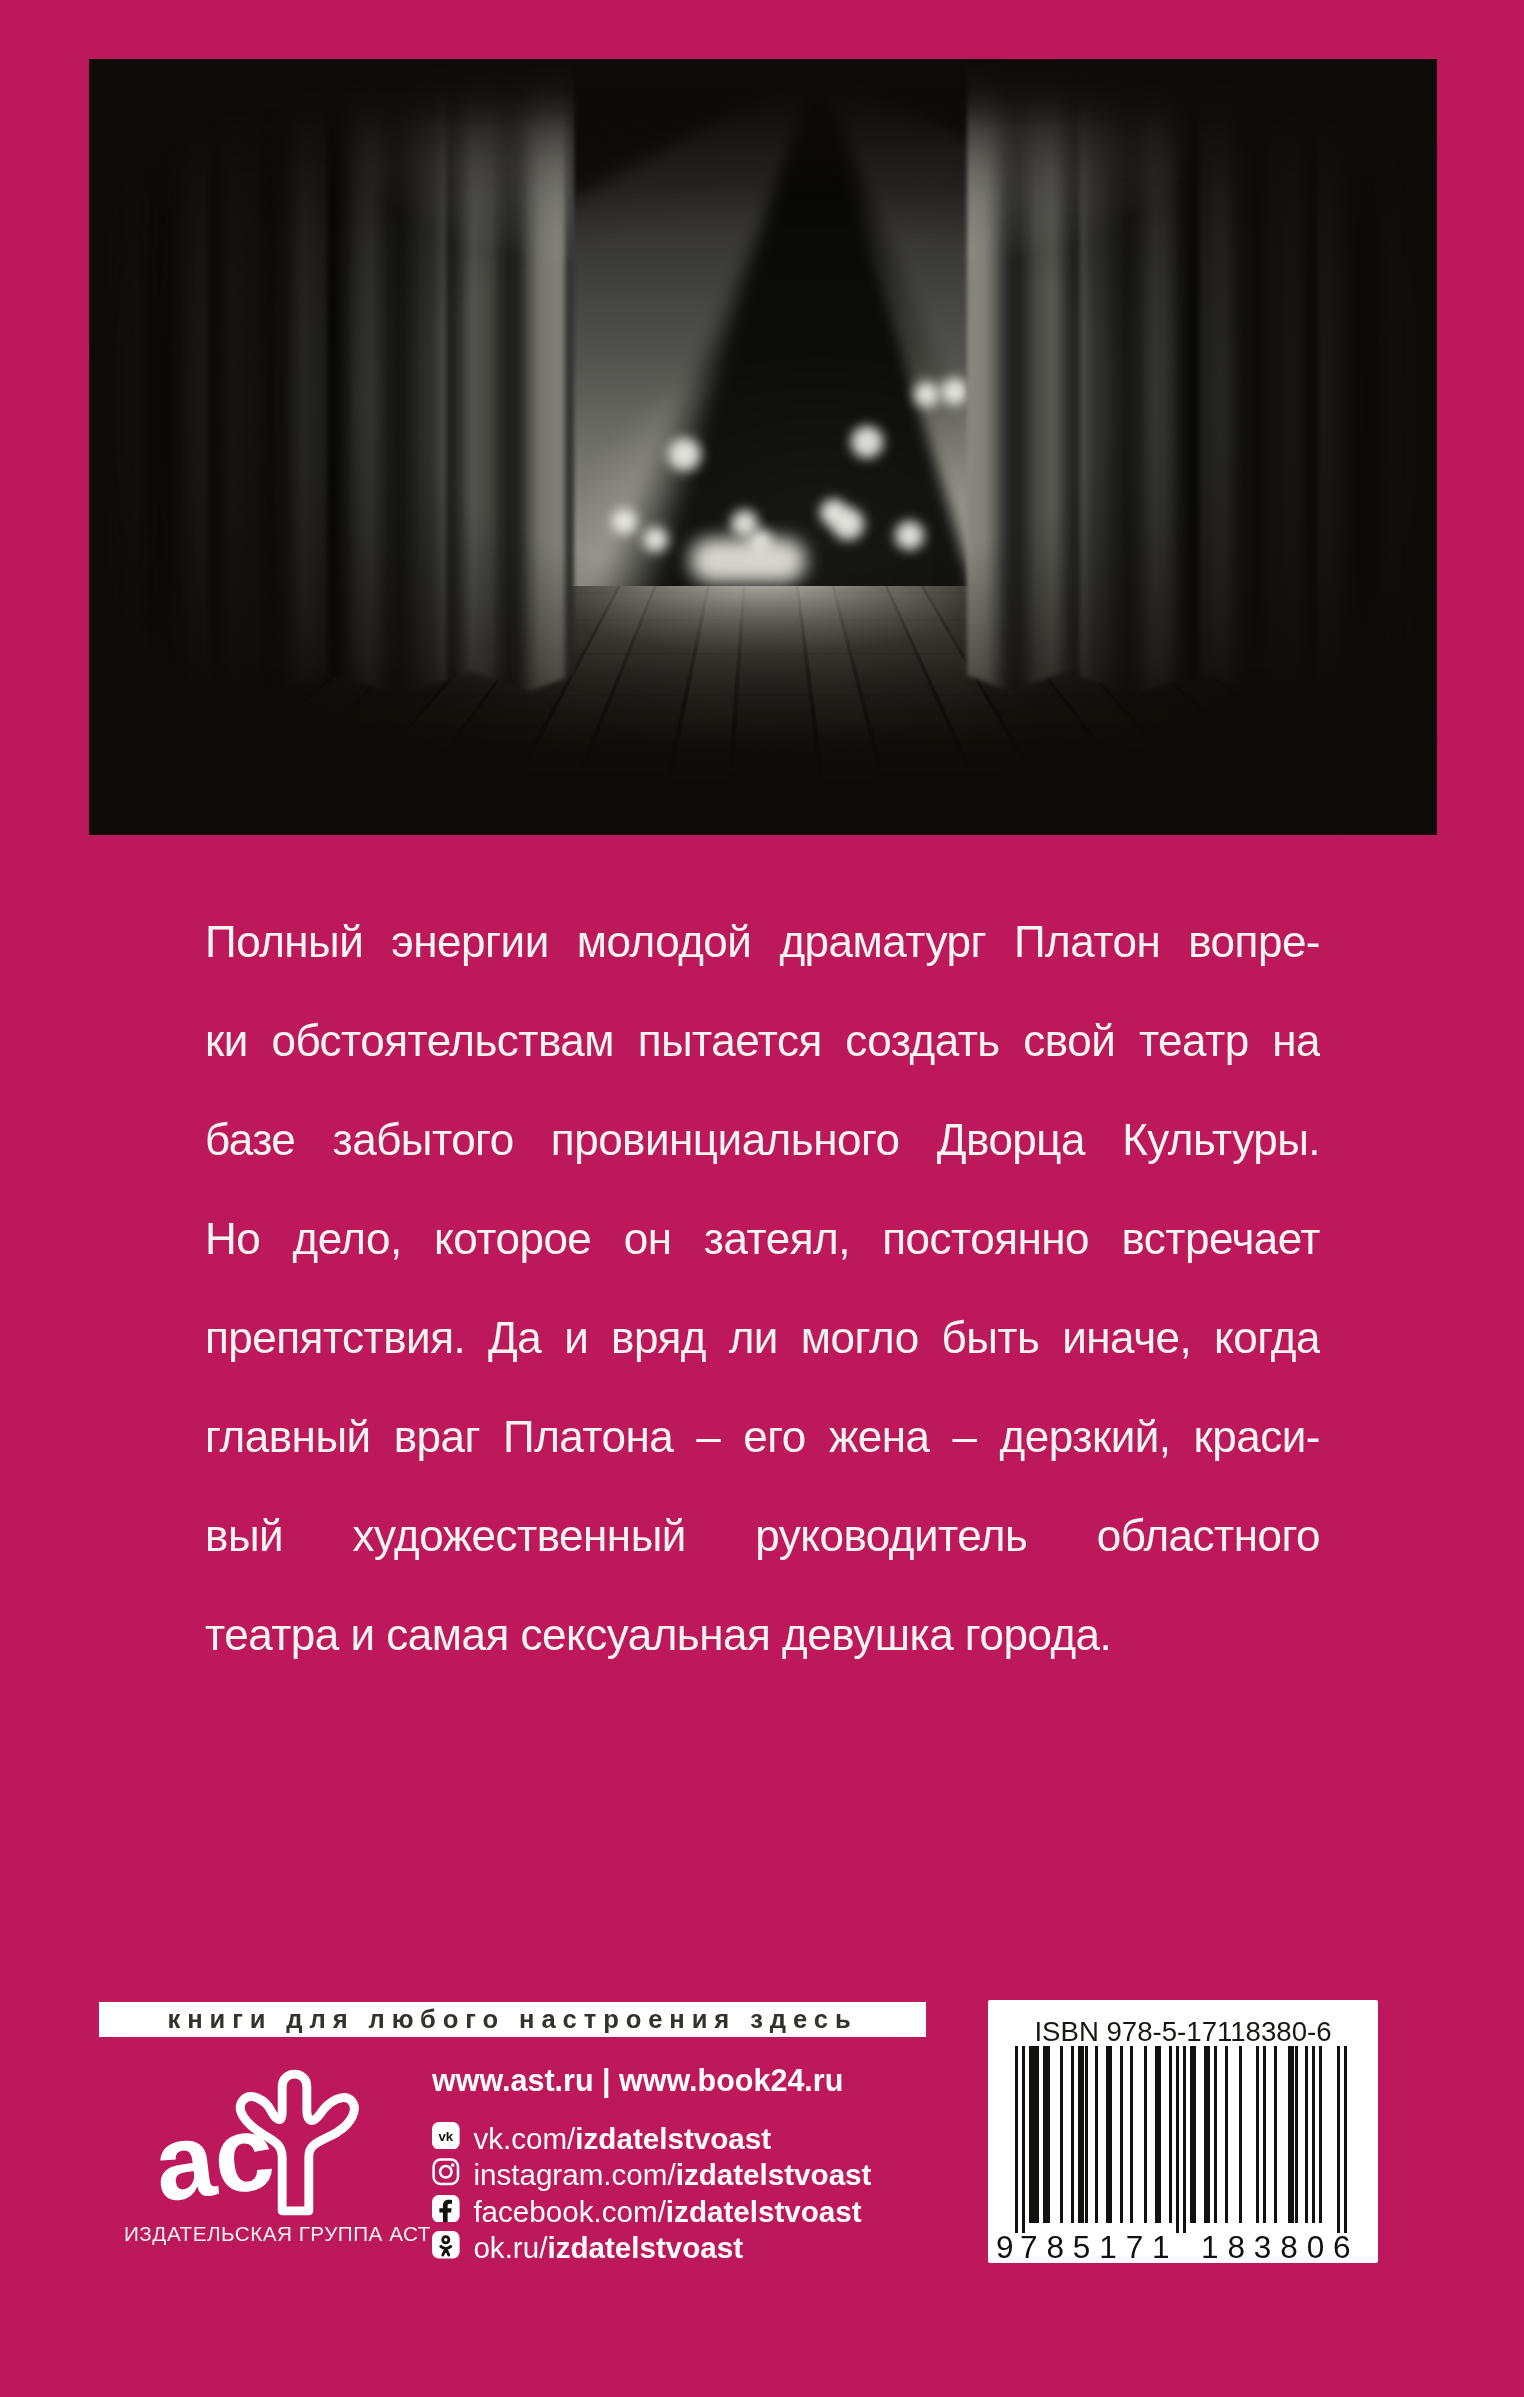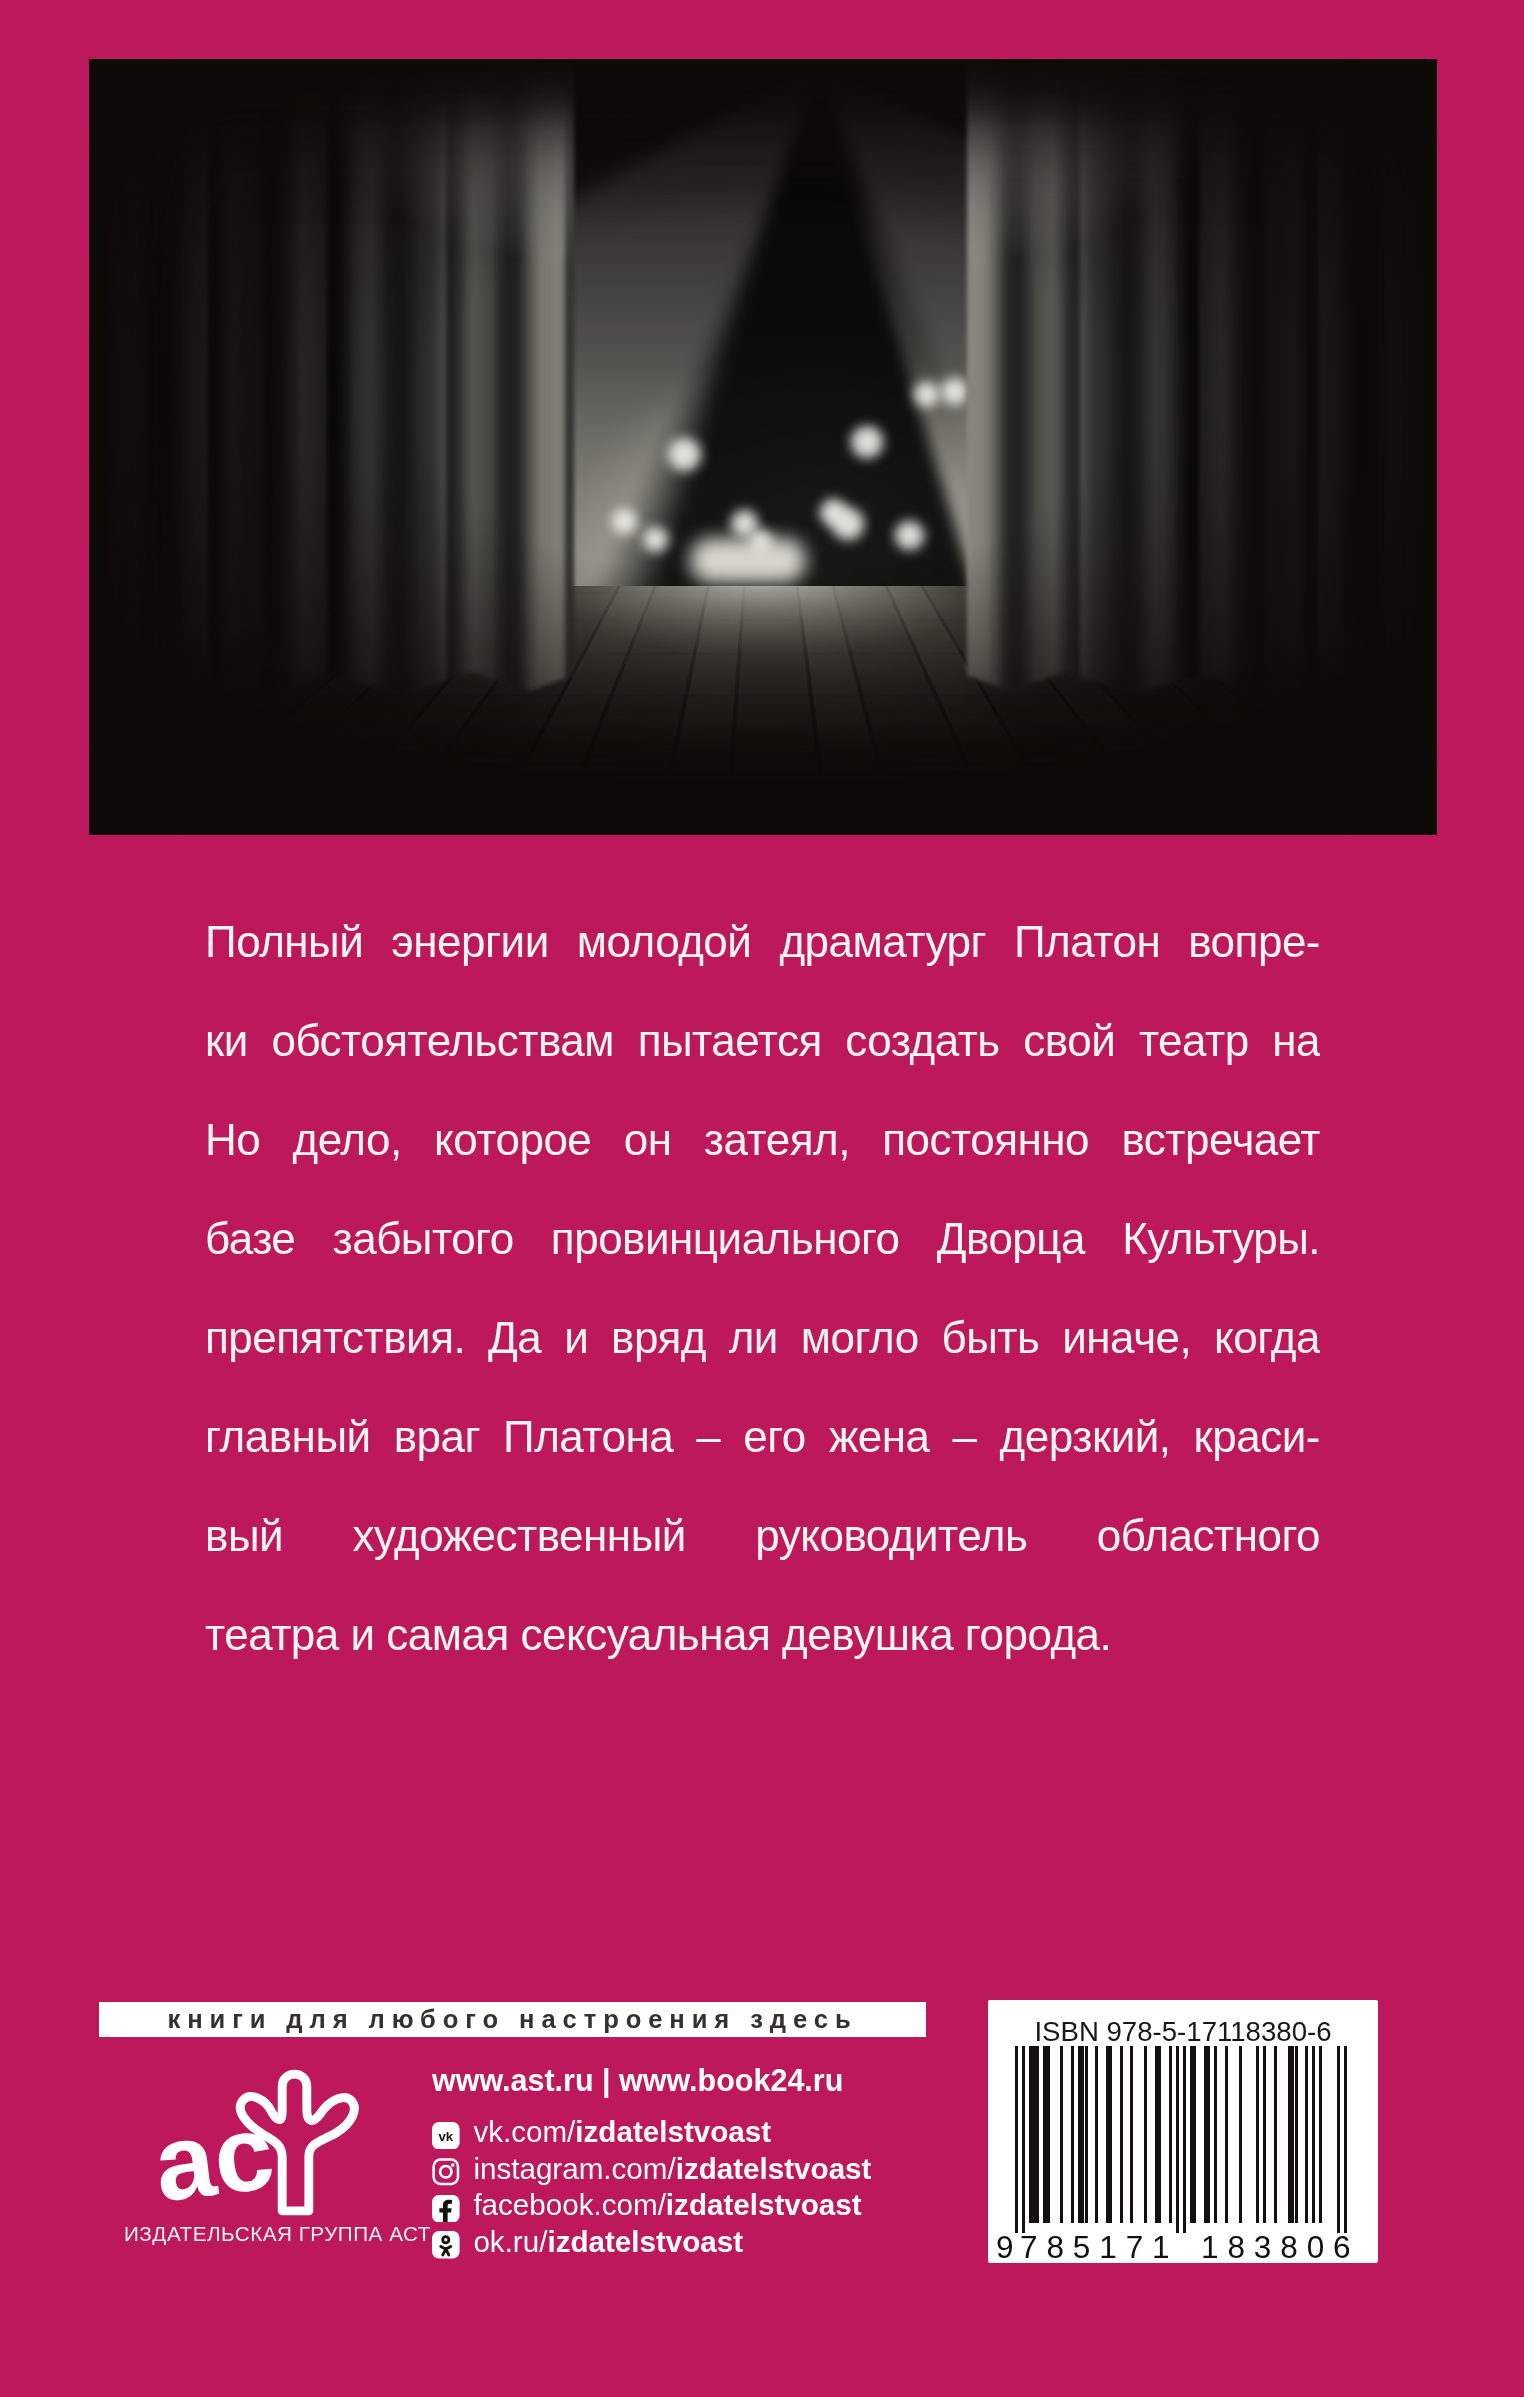--- a/index.html
+++ b/index.html
@@ -84,21 +84,21 @@
   .tagline-bar span{font-size:25.6px;font-weight:bold;letter-spacing:6.9px;color:#33322c;white-space:nowrap;}
 
   .ast-logo{position:absolute;left:156px;top:2055px;width:209px;height:162px;}
   .publisher-caption{
     position:absolute;left:124px;top:2222px;width:266px;text-align:center;
     font-size:20.7px;letter-spacing:0.5px;color:#f2f2ee;white-space:nowrap;
   }
 
   .links{position:absolute;left:432px;top:2063px;color:#fff;}
   .websites{font-size:30.5px;font-weight:bold;margin-bottom:23.6px;white-space:nowrap;}
-  .social-row{display:flex;align-items:flex-end;height:27.6px;margin-bottom:8.9px;}
+  .social-row{display:flex;align-items:flex-start;height:27.6px;margin-bottom:8.9px;}
   .social-row svg{width:27.6px;height:27.6px;flex:0 0 27.6px;margin-right:13.8px;}
   .social-text{font-size:29.6px;white-space:nowrap;color:#fdfdfb;}
   .social-text b{font-weight:bold;}
 
   .isbn-box{position:absolute;left:988px;top:2000px;width:390px;height:263px;background:#ffffff;border-radius:2px;}
   .isbn-label{position:absolute;left:0;top:15.8px;width:100%;text-align:center;font-size:27.6px;color:#181713;white-space:nowrap;}
   .barcode{position:absolute;left:26.6px;top:46px;width:333px;height:187px;}
   .barcode .bar{position:absolute;top:0;background:#121110;}
   .barcode-digits{position:absolute;left:0;top:229px;width:100%;height:33px;font-size:31.5px;color:#121110;}
   .barcode-digits .d-lead{position:absolute;left:7.9px;}
@@ -134,22 +134,22 @@
       </div>
     <div class="curtain right">
         <div class="curtain-tex"></div>
       </div>
     <div class="vignette"></div>
   </div>
 
   <div class="annotation">
       <div class="ann-line">Полный энергии молодой драматург Платон вопре-</div>
       <div class="ann-line">ки обстоятельствам пытается создать свой театр на</div>
+      <div class="ann-line">базе забытого провинциального Дворца Культуры.</div>
       <div class="ann-line">Но дело, которое он затеял, постоянно встречает</div>
-      <div class="ann-line">базе забытого провинциального Дворца Культуры.</div>
       <div class="ann-line">препятствия. Да и вряд ли могло быть иначе, когда</div>
       <div class="ann-line">главный враг Платона – его жена – дерзкий, краси-</div>
       <div class="ann-line">вый художественный руководитель областного</div>
       <div class="ann-line last">театра и самая сексуальная девушка города.</div>
     </div>
 
   <div class="tagline-bar">
     <span>книги для любого настроения здесь</span>
   </div>
 

